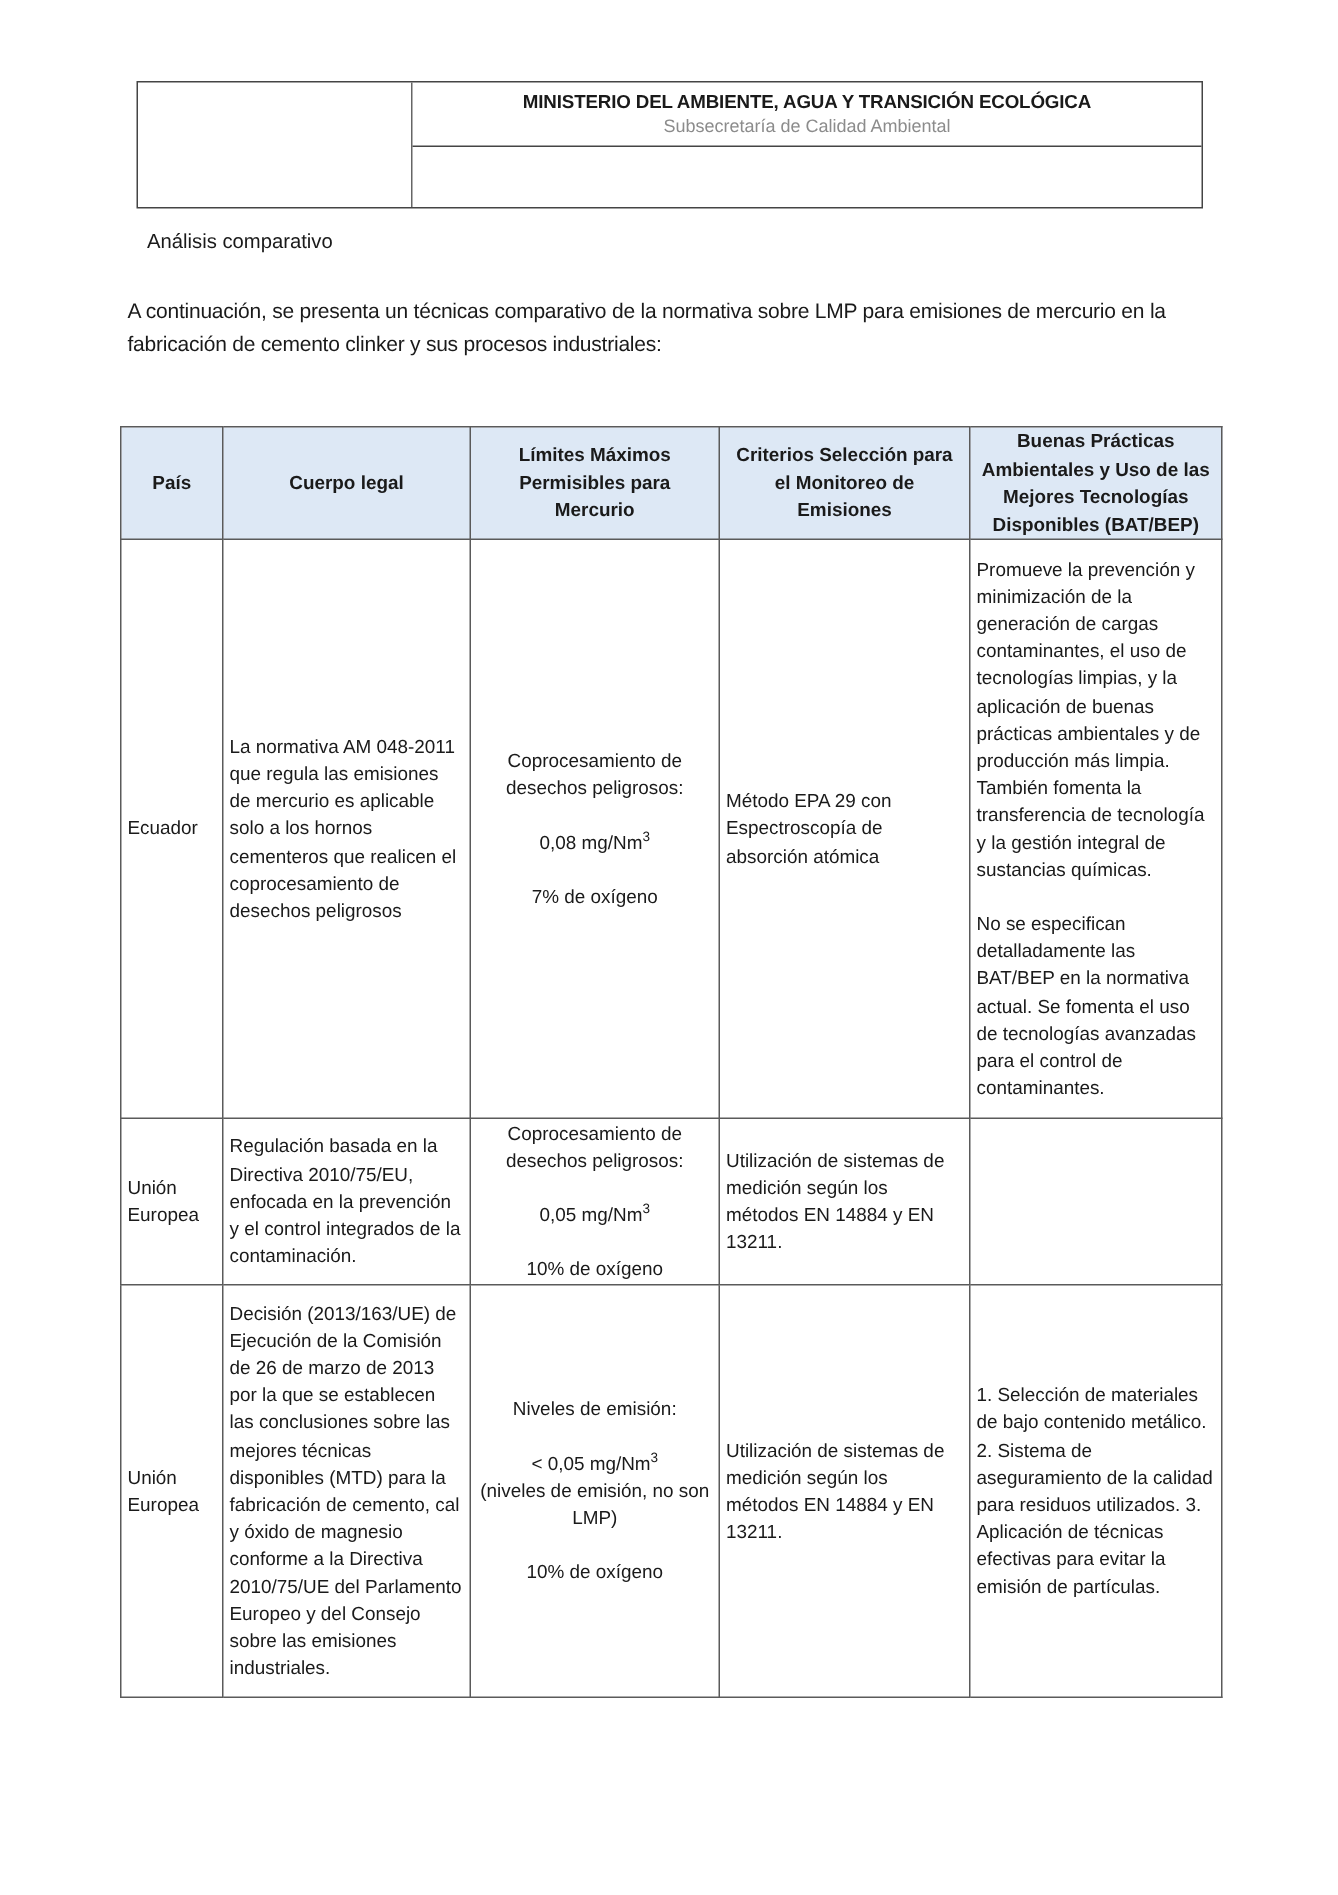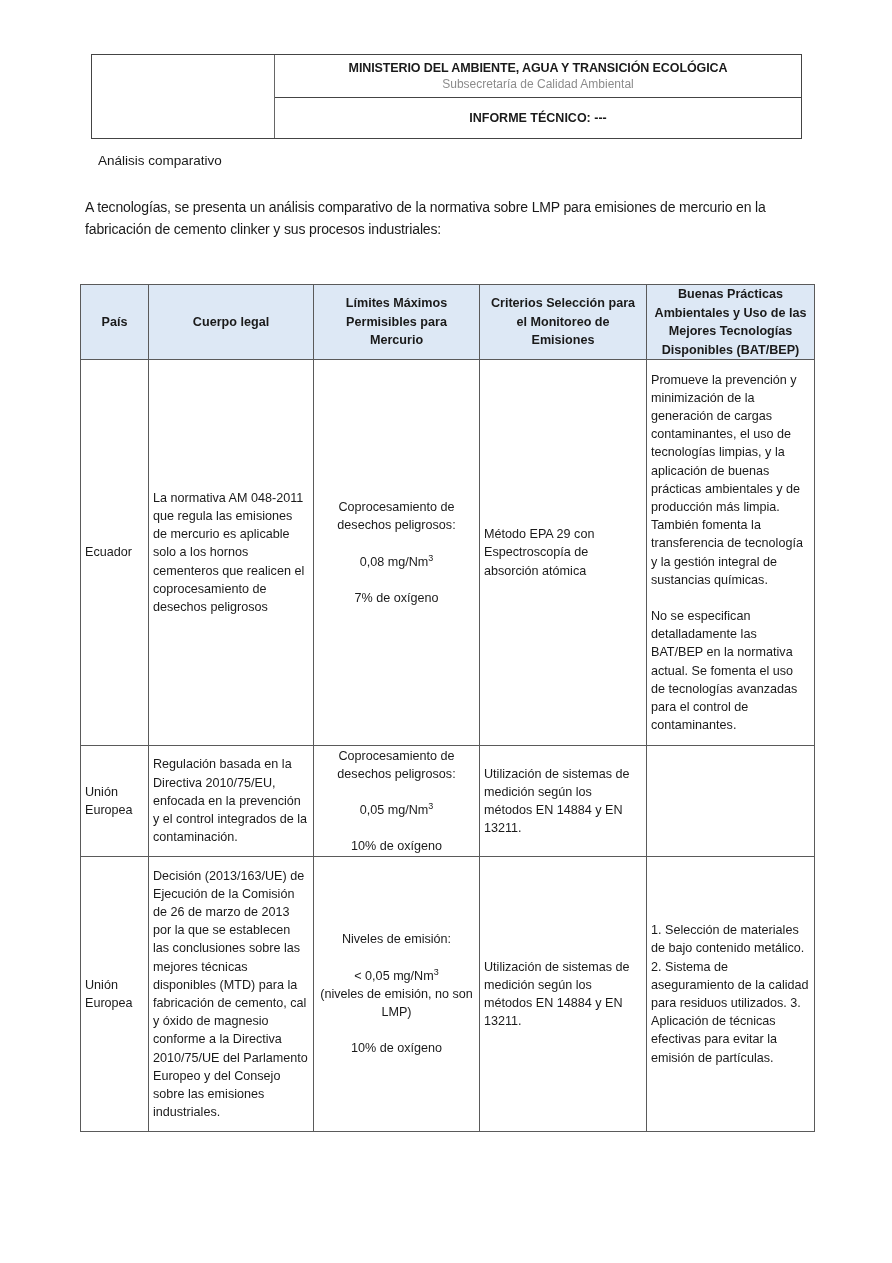--- a/index.html
+++ b/index.html
@@ -80,26 +80,25 @@
 
 <div class="page">
 
   <div class="hdr">
     <div class="hdr-logo"></div>
     <div class="hdr-right">
       <div class="hdr-top">
         <div class="hdr-ministry">MINISTERIO DEL AMBIENTE, AGUA Y TRANSICIÓN ECOLÓGICA</div>
         <div class="hdr-sub">Subsecretaría de Calidad Ambiental</div>
       </div>
-      <div class="hdr-bottom">INFORME TÉCNICO: ---</div>
     </div>
   </div>
 
   <div class="section-title">Análisis comparativo</div>
-  <div class="intro">A tecnologías, se presenta un análisis comparativo de la normativa sobre LMP para emisiones de mercurio en la fabricación de cemento clinker y sus procesos industriales:</div>
+  <div class="intro">A continuación, se presenta un técnicas comparativo de la normativa sobre LMP para emisiones de mercurio en la fabricación de cemento clinker y sus procesos industriales:</div>
 
   <table class="cmp">
     <colgroup>
       <col class="c-pais">
         <col class="c-cuerpo">
         <col class="c-lim">
         <col class="c-crit">
         <col class="c-bat">
     </colgroup>
     <thead>

